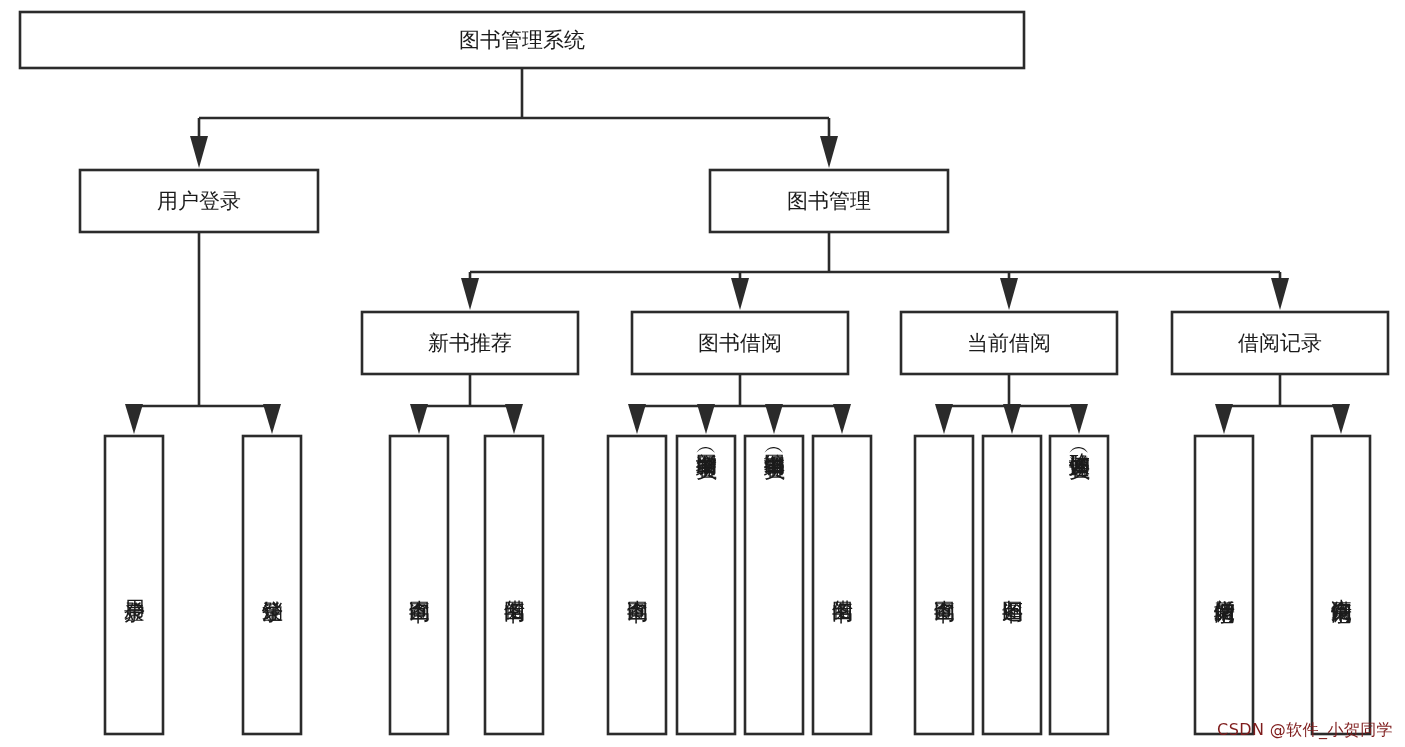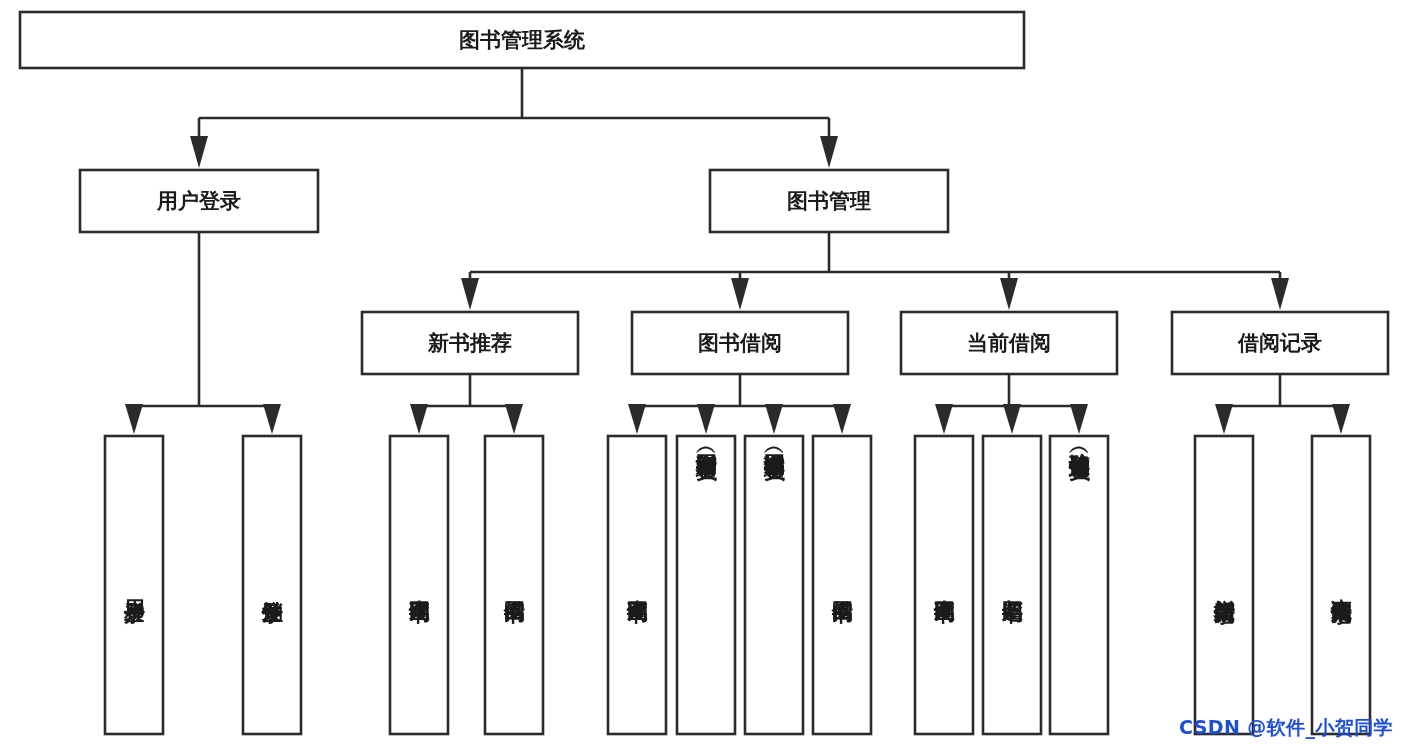--- a/index.html
+++ b/index.html
@@ -11,21 +11,20 @@
     width: 1405px;
     height: 747px;
     overflow: hidden;
     font-family: "DejaVu Sans", "Liberation Sans", sans-serif;
   }
   #diagram-root {
     position: relative;
     width: 1405px;
     height: 747px;
     background: #ffffff;
-    font-weight: bold;
   }
   svg#flowchart {
     display: block;
     width: 1405px;
     height: 747px;
   }
   .node-box {
     fill: #ffffff;
     stroke: #2b2b2b;
     stroke-width: 2.6;
@@ -62,22 +61,22 @@
     color: #1b1b1b;
     letter-spacing: 1px;
     line-height: 1;
     text-align: center;
   }
   #watermark {
     position: absolute;
     right: 12px;
     bottom: 6px;
     font-family: "DejaVu Sans", "Liberation Sans", sans-serif;
-    font-size: 19px;
-    color: #1d4ed8;
+    font-size: 16px;
+    color: #7f1d1d;
     letter-spacing: 0.4px;
     white-space: nowrap;
   }
 </style>
 </head>
 <body>
 
 <div id="diagram-root">
 
   <svg id="flowchart" viewBox="0 0 1405 747" xmlns="http://www.w3.org/2000/svg">

